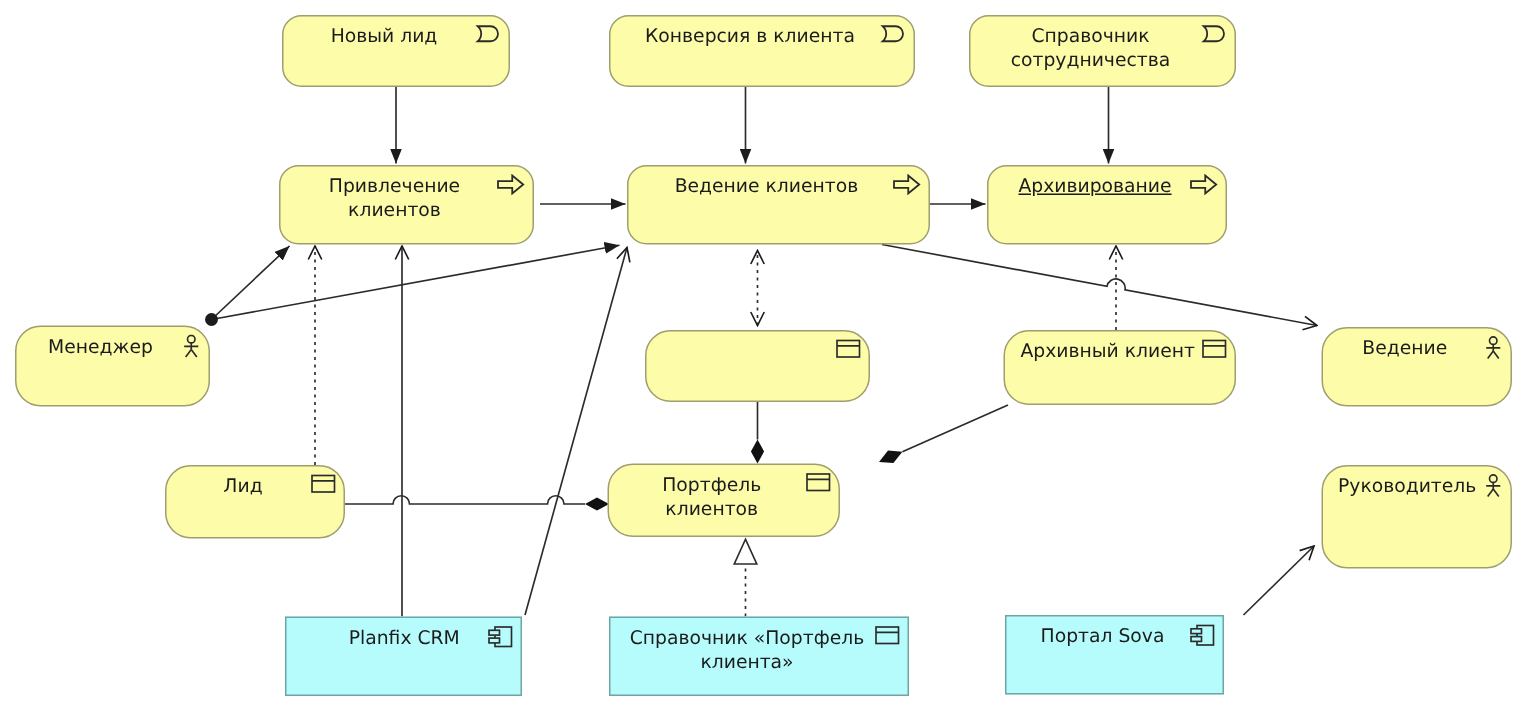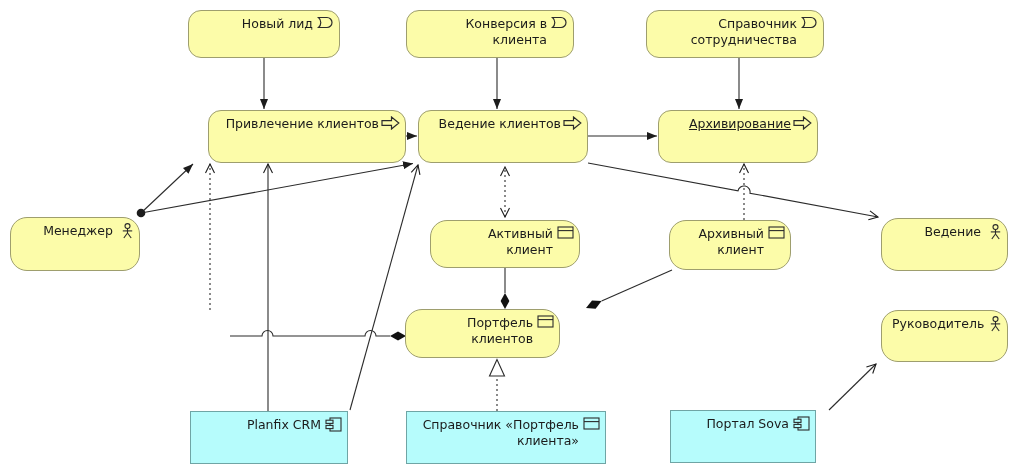--- a/index.html
+++ b/index.html
@@ -1,18 +1,18 @@
 <!DOCTYPE html>
 <html style="--bf: #FCFCA9; --bb: #9E9E6E; --af: #B6FCFC; --ab: #6FA5A5; --ec: #2b2b2b;"><head>
 <meta charset="utf-8">
 <style>
   html,body{margin:0;padding:0;background:#ffffff;font-family:"DejaVu Sans",sans-serif;}
   #canvas{position:relative;width:1020px;height:475px;overflow:hidden;background:#ffffff;}
   .node{position:absolute;box-sizing:border-box;border:1.2px solid #999;
-        font-size:12.5px;line-height:1.28;text-align:right;color:#1b1b1b;
+        font-size:12.5px;line-height:1.28;text-align:center;color:#1b1b1b;
         padding:5px 26px 0 10px;}
   .business{background:var(--bf);border-color:var(--bb);border-radius:17px;}
   .app{background:var(--af);border-color:var(--ab);}
   .rounded{border-radius:13px;}
   .icon{position:absolute;top:5px;right:5px;width:auto;height:auto;}
   #edge-layer{position:absolute;left:0;top:0;width:1020px;height:475px;pointer-events:none;}
   .edge{fill:none;stroke:var(--ec);stroke-width:1.1;}
   .edge.dashed{stroke-dasharray:2 3;}
 </style>
 </head>
@@ -56,72 +56,78 @@
         <polygon points="406,336 398,331.6 390,336 398,340.4" fill="#111111"></polygon>
         <polygon points="505,309 500.6,301 505,293 509.4,301" fill="#111111"></polygon>
         <polygon points="586,308 592,300.4 601.6,301.1 595.6,308.7" fill="#111111"></polygon>
         <polygon points="497,359.5 489.5,376 504.5,376" fill="#ffffff" stroke="#2b2b2b" stroke-width="1.1"></polygon>
       </g>
   </svg>
 
 <div class="node business rounded" style="left: 188px; top: 10px; width: 152px; height: 48px;"><span>Новый лид</span><span class="icon"><svg width="18" height="13" viewBox="0 0 18 13">
           <path d="M2.5,1.5 h8.5 a5,5 0 0 1 0,10 H2.5 a6.6,6.6 0 0 0 0,-10 z" fill="none" stroke="#2b2b2b" stroke-width="1.2"></path>
         </svg></span></div>
-    <div class="node business rounded" style="left: 406px; top: 10px; width: 168px; height: 48px;"><span>Конверсия в клиента</span><span class="icon"><svg width="18" height="13" viewBox="0 0 18 13">
+    <div class="node business rounded" style="left: 406px; top: 10px; width: 204px; height: 48px;"><span>Конверсия в клиента</span><span class="icon"><svg width="18" height="13" viewBox="0 0 18 13">
           <path d="M2.5,1.5 h8.5 a5,5 0 0 1 0,10 H2.5 a6.6,6.6 0 0 0 0,-10 z" fill="none" stroke="#2b2b2b" stroke-width="1.2"></path>
         </svg></span></div>
     <div class="node business rounded" style="left: 646px; top: 10px; width: 178px; height: 48px;"><span>Справочник сотрудничества</span><span class="icon"><svg width="18" height="13" viewBox="0 0 18 13">
           <path d="M2.5,1.5 h8.5 a5,5 0 0 1 0,10 H2.5 a6.6,6.6 0 0 0 0,-10 z" fill="none" stroke="#2b2b2b" stroke-width="1.2"></path>
         </svg></span></div>
-    <div class="node business rounded" style="left: 208px; top: 110px; width: 198px; height: 53px;"><span>Привлечение клиентов</span><span class="icon"><svg width="19" height="14" viewBox="0 0 19 14">
+    <div class="node business rounded" style="left: 186px; top: 110px; width: 170px; height: 53px;"><span>Привлечение клиентов</span><span class="icon"><svg width="19" height="14" viewBox="0 0 19 14">
           <path d="M1,4.7 H10.5 V1 L17.8,7 L10.5,13 V9.3 H1 z" fill="none" stroke="#2b2b2b" stroke-width="1.2"></path>
         </svg></span></div>
-    <div class="node business rounded" style="left: 418px; top: 110px; width: 170px; height: 53px;"><span>Ведение клиентов</span><span class="icon"><svg width="19" height="14" viewBox="0 0 19 14">
+    <div class="node business rounded" style="left: 418px; top: 110px; width: 202px; height: 53px;"><span>Ведение клиентов</span><span class="icon"><svg width="19" height="14" viewBox="0 0 19 14">
           <path d="M1,4.7 H10.5 V1 L17.8,7 L10.5,13 V9.3 H1 z" fill="none" stroke="#2b2b2b" stroke-width="1.2"></path>
         </svg></span></div>
     <div class="node business rounded" style="left: 658px; top: 110px; width: 160px; height: 53px; text-decoration: underline;"><span>Архивирование</span><span class="icon"><svg width="19" height="14" viewBox="0 0 19 14">
           <path d="M1,4.7 H10.5 V1 L17.8,7 L10.5,13 V9.3 H1 z" fill="none" stroke="#2b2b2b" stroke-width="1.2"></path>
         </svg></span></div>
     <div class="node business" style="left: 10px; top: 217px; width: 130px; height: 54px;"><span>Менеджер</span><span class="icon"><svg width="13" height="16" viewBox="0 0 13 16">
           <g fill="none" stroke="#2b2b2b" stroke-width="1.1">
             <circle cx="6.5" cy="3.1" r="2.5"></circle>
             <line x1="6.5" y1="5.6" x2="6.5" y2="10"></line>
             <line x1="1.8" y1="7.9" x2="11.2" y2="7.9"></line>
             <line x1="6.5" y1="10" x2="2.8" y2="15"></line>
             <line x1="6.5" y1="10" x2="10.2" y2="15"></line>
           </g>
         </svg></span></div>
-    <div class="node business" style="left: 430px; top: 220px; width: 150px; height: 48px;"><span>Активный клиент</span><span class="icon"><svg width="17" height="13" viewBox="0 0 17 13">
+    <div class="node business" style="left: 430px; top: 220px; width: 150px; height: 48px;"><span class="icon"><svg width="17" height="13" viewBox="0 0 17 13">
           <g fill="none" stroke="#2b2b2b" stroke-width="1.1">
             <rect x="1" y="1" width="15" height="11"></rect>
             <line x1="1" y1="4.6" x2="16" y2="4.6"></line>
           </g>
         </svg></span></div>
-    <div class="node business" style="left: 669px; top: 220px; width: 122px; height: 50px;"><span>Архивный клиент</span><span class="icon"><svg width="17" height="13" viewBox="0 0 17 13">
+    <div class="node business" style="left: 669px; top: 220px; width: 155px; height: 50px;"><span>Архивный клиент</span><span class="icon"><svg width="17" height="13" viewBox="0 0 17 13">
           <g fill="none" stroke="#2b2b2b" stroke-width="1.1">
             <rect x="1" y="1" width="15" height="11"></rect>
             <line x1="1" y1="4.6" x2="16" y2="4.6"></line>
           </g>
         </svg></span></div>
     <div class="node business" style="left: 881px; top: 218px; width: 127px; height: 53px;"><span>Ведение</span><span class="icon"><svg width="13" height="16" viewBox="0 0 13 16">
           <g fill="none" stroke="#2b2b2b" stroke-width="1.1">
             <circle cx="6.5" cy="3.1" r="2.5"></circle>
             <line x1="6.5" y1="5.6" x2="6.5" y2="10"></line>
             <line x1="1.8" y1="7.9" x2="11.2" y2="7.9"></line>
             <line x1="6.5" y1="10" x2="2.8" y2="15"></line>
             <line x1="6.5" y1="10" x2="10.2" y2="15"></line>
           </g>
         </svg></span></div>
+    <div class="node business" style="left: 110px; top: 310px; width: 120px; height: 49px;"><span>Лид</span><span class="icon"><svg width="17" height="13" viewBox="0 0 17 13">
+          <g fill="none" stroke="#2b2b2b" stroke-width="1.1">
+            <rect x="1" y="1" width="15" height="11"></rect>
+            <line x1="1" y1="4.6" x2="16" y2="4.6"></line>
+          </g>
+        </svg></span></div>
     <div class="node business" style="left: 405px; top: 309px; width: 155px; height: 49px;"><span>Портфель клиентов</span><span class="icon"><svg width="17" height="13" viewBox="0 0 17 13">
           <g fill="none" stroke="#2b2b2b" stroke-width="1.1">
             <rect x="1" y="1" width="15" height="11"></rect>
             <line x1="1" y1="4.6" x2="16" y2="4.6"></line>
           </g>
         </svg></span></div>
-    <div class="node business" style="left: 881px; top: 310px; width: 127px; height: 52px;"><span>Руководитель</span><span class="icon"><svg width="13" height="16" viewBox="0 0 13 16">
+    <div class="node business" style="left: 881px; top: 310px; width: 127px; height: 69px;"><span>Руководитель</span><span class="icon"><svg width="13" height="16" viewBox="0 0 13 16">
           <g fill="none" stroke="#2b2b2b" stroke-width="1.1">
             <circle cx="6.5" cy="3.1" r="2.5"></circle>
             <line x1="6.5" y1="5.6" x2="6.5" y2="10"></line>
             <line x1="1.8" y1="7.9" x2="11.2" y2="7.9"></line>
             <line x1="6.5" y1="10" x2="2.8" y2="15"></line>
             <line x1="6.5" y1="10" x2="10.2" y2="15"></line>
           </g>
         </svg></span></div>
     <div class="node app" style="left: 190px; top: 411px; width: 158px; height: 53px; padding-left: 27px;"><span>Planfix CRM</span><span class="icon"><svg width="17" height="15" viewBox="0 0 17 15">
           <g stroke="#2b2b2b" stroke-width="1.1">

